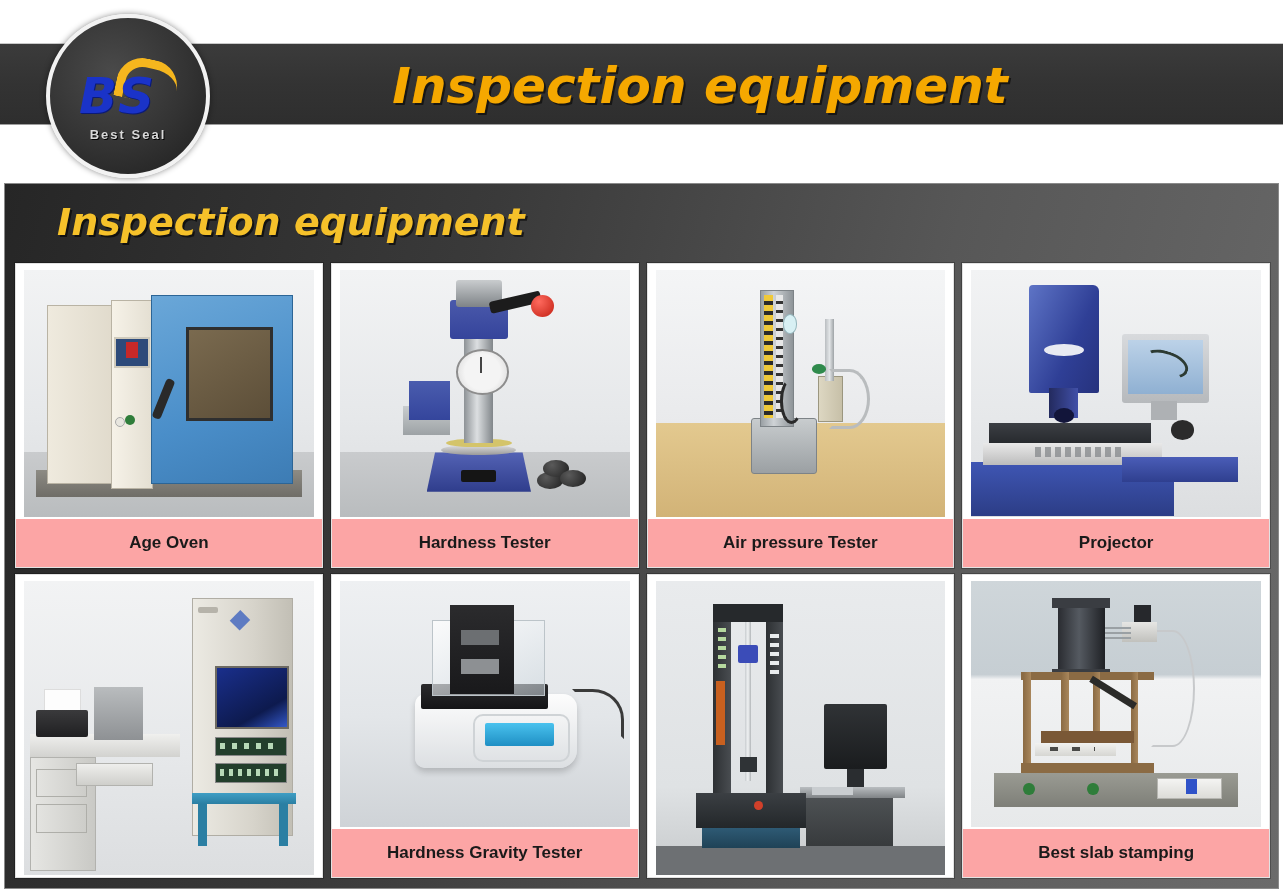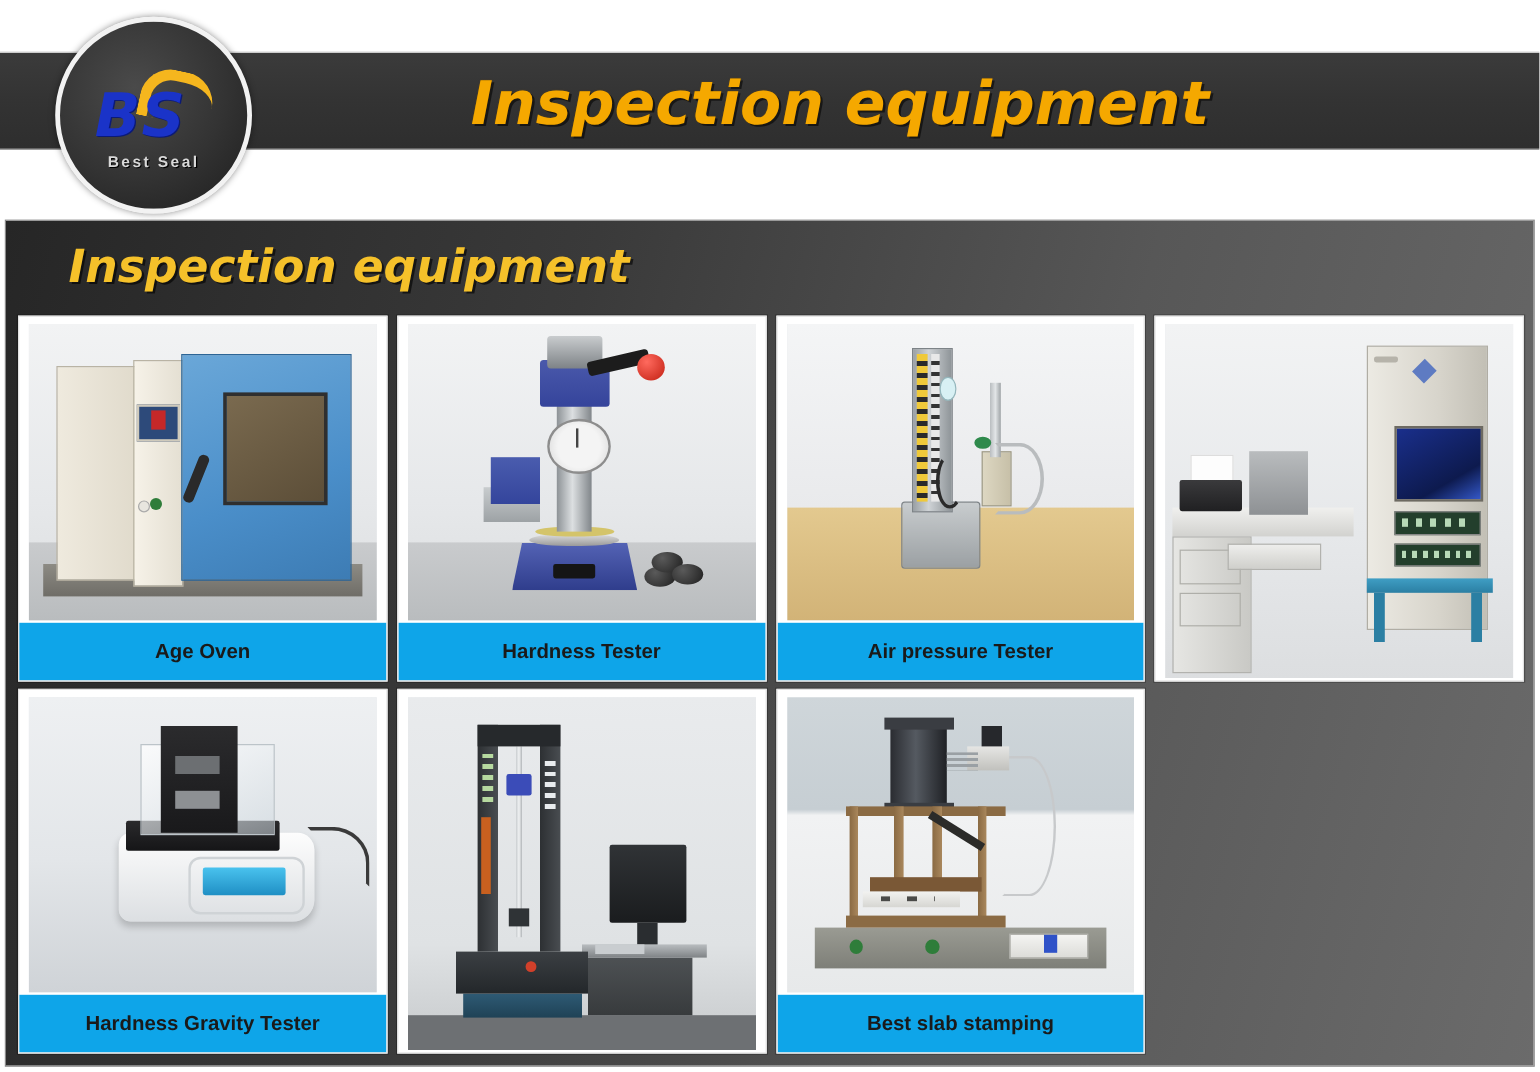--- a/index.html
+++ b/index.html
@@ -113,21 +113,21 @@
     flex:1 1 auto;
     margin:6px 8px 2px 8px;
     position:relative;
     overflow:hidden;
     background:#e9ecee;
   }
   .card-caption{
     flex:0 0 48px;
     display:flex;align-items:center;justify-content:center;
     font-size:17px;font-weight:bold;color:#1a1a1a;
-    background:#0ea5e9;
+    background:#fca5a5;
     text-align:center;
     padding:0 4px;
     box-sizing:border-box;
   }
 
   
   .sc{position:absolute;inset:0;}
   .wall{position:absolute;left:0;top:0;right:0;bottom:0;
         background:linear-gradient(180deg,#f2f3f4 0%,#e6e8ea 60%,#dcdee0 100%);}
   .floor{position:absolute;left:0;right:0;bottom:0;height:26%;
@@ -435,20 +435,42 @@
           <div class="ap-cord"></div>
           <div class="ap-cyl"></div>
             <div class="ap-rod"></div>
           <div class="ap-valve"></div>
             <div class="ap-hose"></div>
         </div>
       </div>
       <div class="card-caption">Air pressure Tester</div>
     </div>
 
+    <div class="card">
+      <div class="card-photo">
+        <div class="sc">
+          <div class="wall"></div>
+          <div class="pj-cab"></div>
+          <div class="pj-mon"></div>
+            <div class="pj-screen"></div>
+            <div class="pj-curve"></div>
+          <div class="pj-stand"></div>
+          <div class="pj-head"></div>
+            <div class="pj-logo"></div>
+          <div class="pj-neck"></div>
+            <div class="pj-lens"></div>
+          <div class="pj-stage"></div>
+          <div class="pj-rail"></div>
+            <div class="pj-txt"></div>
+          <div class="pj-joy"></div>
+          <div class="pj-kb"></div>
+        </div>
+      </div>
+      <div class="card-caption">Projector</div>
+    </div>
 
     <div class="card">
       <div class="card-photo">
         <div class="sc">
           <div class="wall"></div>
           <div class="rh-tower"></div>
             <div class="rh-vent"></div>
             <div class="rh-dia"></div>
           <div class="rh-scr"></div>
             <div class="rh-ctl"></div>

